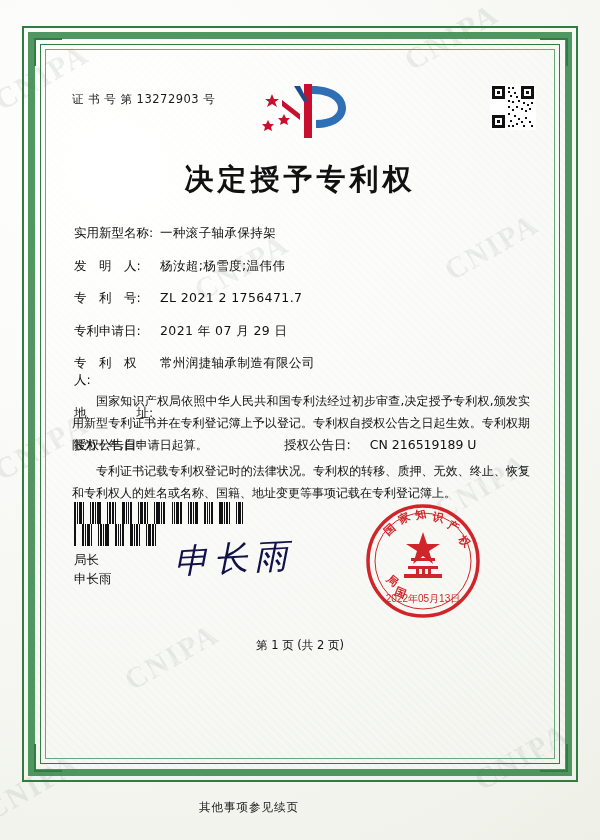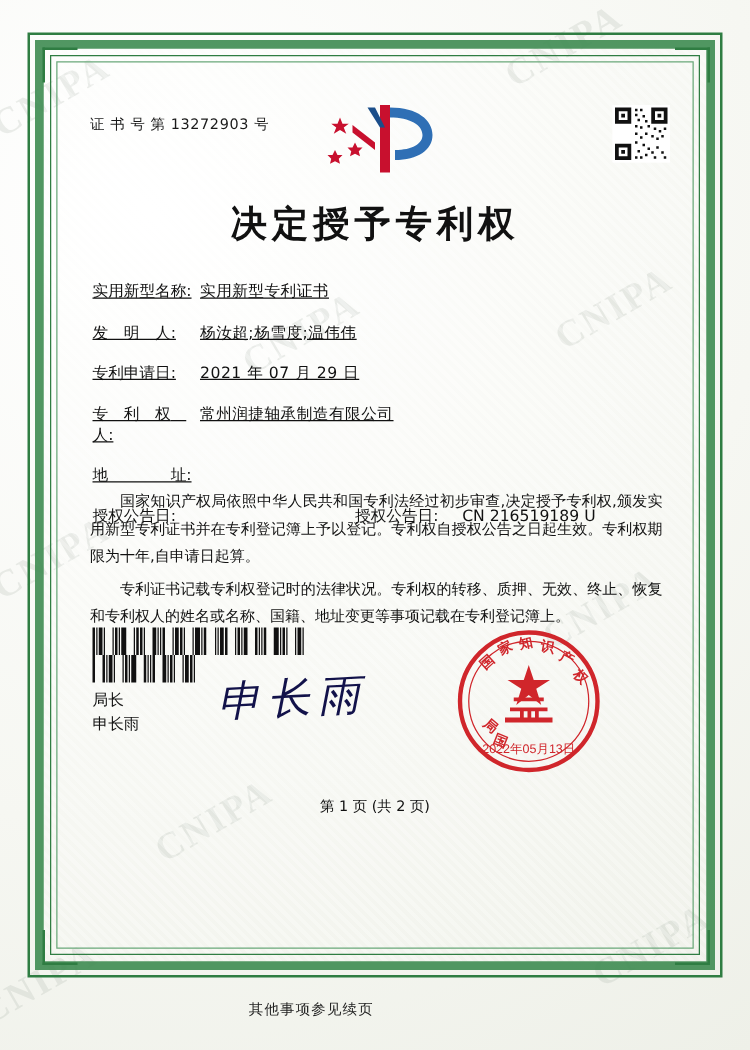--- a/index.html
+++ b/index.html
@@ -74,21 +74,21 @@
   .title{
     position:absolute;left:0;top:110px;width:508px;text-align:center;
     font-size:29px;font-weight:bold;color:#111;letter-spacing:4px;
     font-family:"DejaVu Sans","Liberation Sans",sans-serif;
   }
   .fields{
     position:absolute;left:28px;top:175px;width:455px;
   }
   .row{
     display:flex;align-items:baseline;margin-bottom:15.5px;
-    font-size:12.5px;color:#111;text-decoration:underline;
+    font-size:12.5px;color:#111;
   }
   .lbl{
     width:86px;flex:0 0 86px;letter-spacing:0px;
   }
   .val{flex:1;letter-spacing:.4px;}
   .row2{
     display:flex;align-items:baseline;margin-bottom:15.5px;font-size:12.5px;color:#111;
   }
   .row2 .c1{flex:0 0 210px;display:flex;align-items:flex-end;}
   .row2 .c2{flex:1;display:flex;}
@@ -216,25 +216,29 @@
             <rect x="22" y="41" width="2" height="2"></rect>
         </g>
       </svg>
     </div>
 
     <div class="title">决定授予专利权</div>
 
     <div class="fields">
       <div class="row">
         <div class="lbl">实用新型名称:</div>
-        <div class="val">实用新型专利证书</div>
+        <div class="val">一种滚子轴承保持架</div>
       </div>
       <div class="row">
         <div class="lbl">发　明　人:</div>
         <div class="val">杨汝超;杨雪度;温伟伟</div>
+      </div>
+      <div class="row">
+        <div class="lbl">专　利　号:</div>
+        <div class="val">ZL 2021 2 1756471.7</div>
       </div>
       <div class="row">
         <div class="lbl">专利申请日:</div>
         <div class="val">2021 年 07 月 29 日</div>
       </div>
       <div class="row">
         <div class="lbl">专　利　权　人:</div>
         <div class="val">常州润捷轴承制造有限公司</div>
       </div>
       <div class="row">

